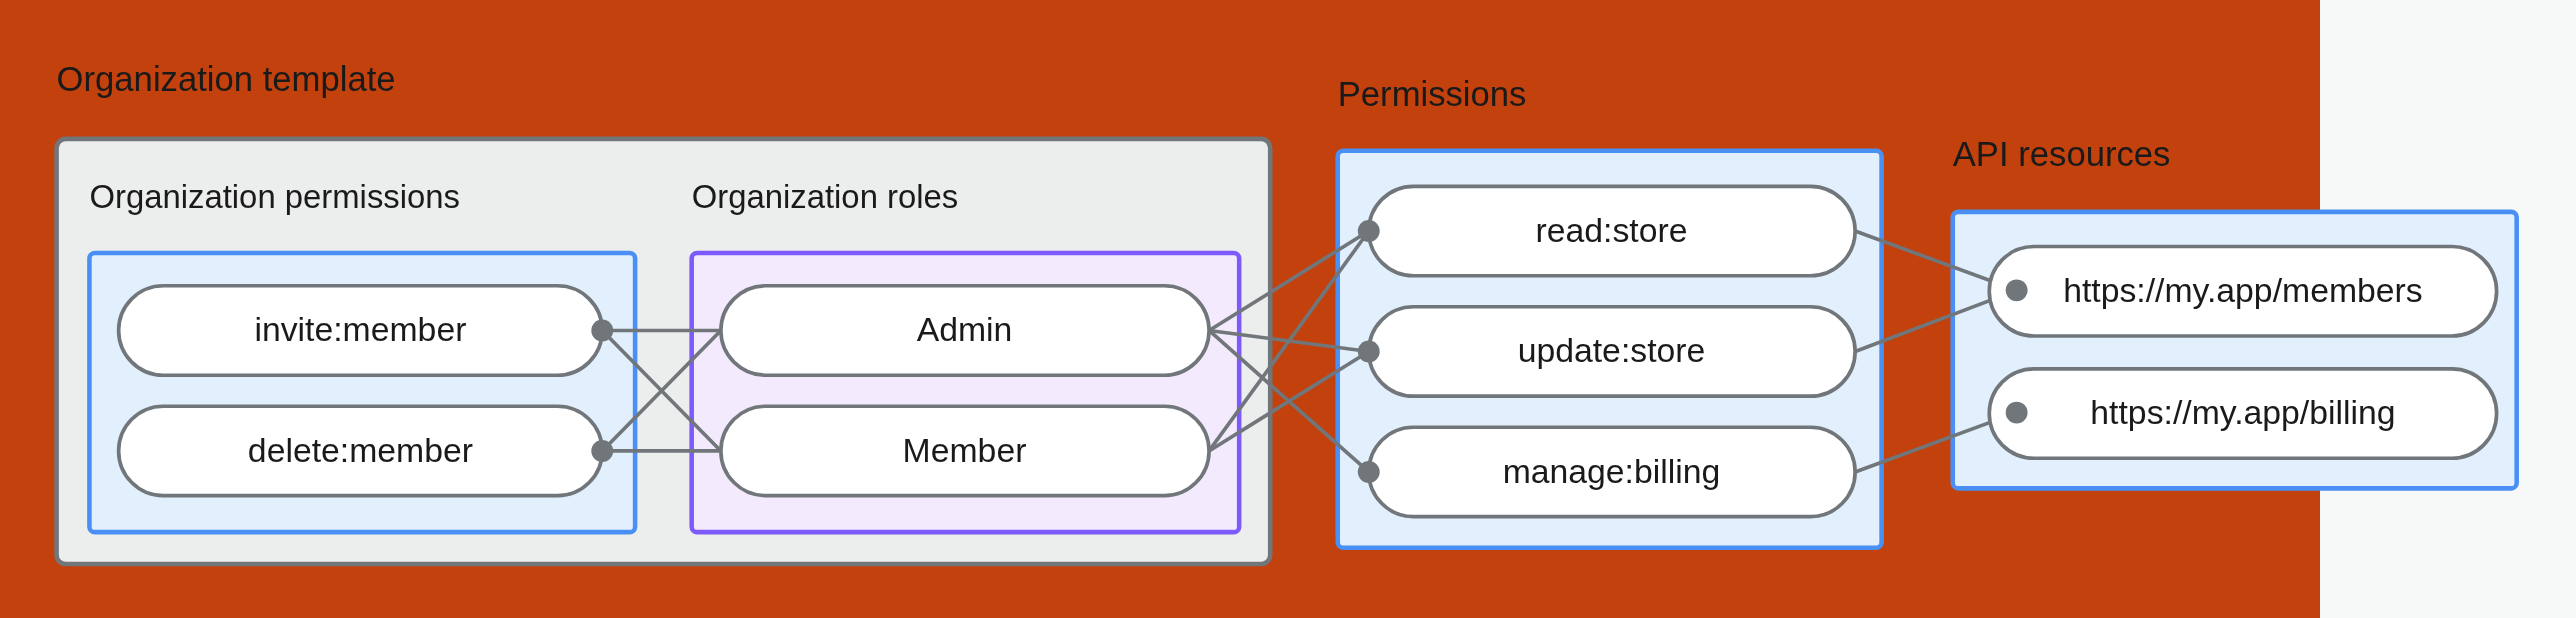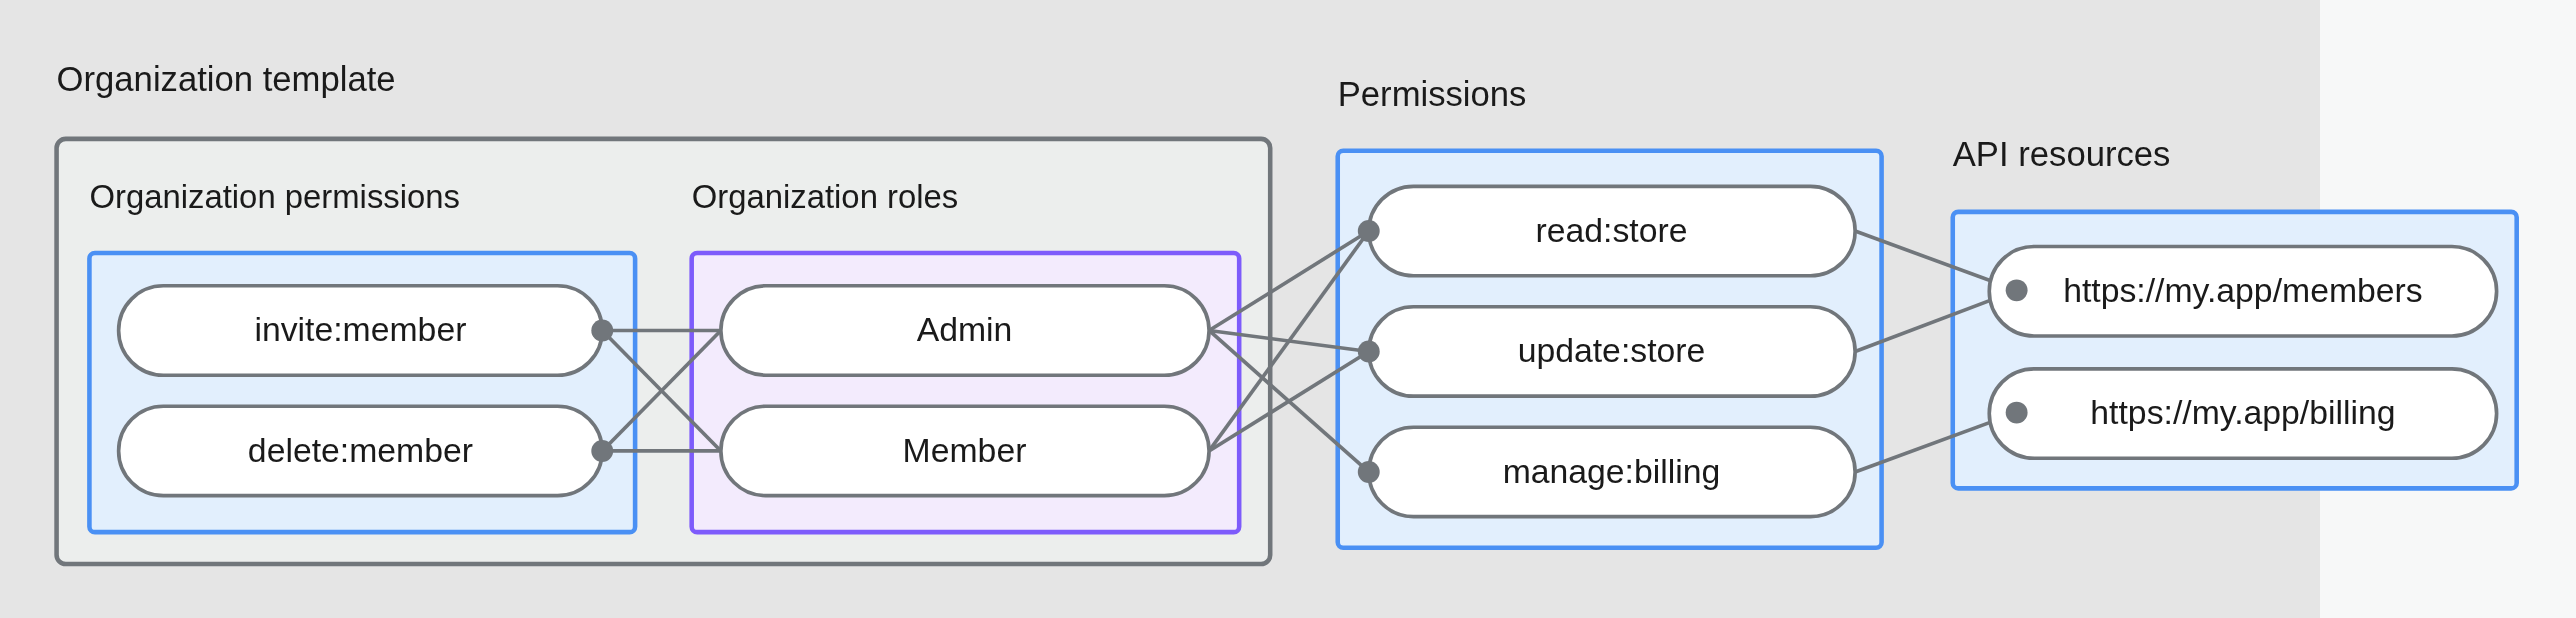--- a/index.html
+++ b/index.html
@@ -10,21 +10,21 @@
   body {
     width: 2576px;
     height: 619px;
     font-family: "Liberation Sans", sans-serif;
     overflow: hidden;
   }
   #diagram-root {
     position: relative;
     width: 2320px;
     height: 619px;
-    background: #e5e5e5;
+    background: #c2410c;
   }
   svg#diagram-svg {
     position: absolute;
     top: 0;
     left: 0;
     width: 2576px;
     height: 619px;
     display: block;
   }
   .group-title {

